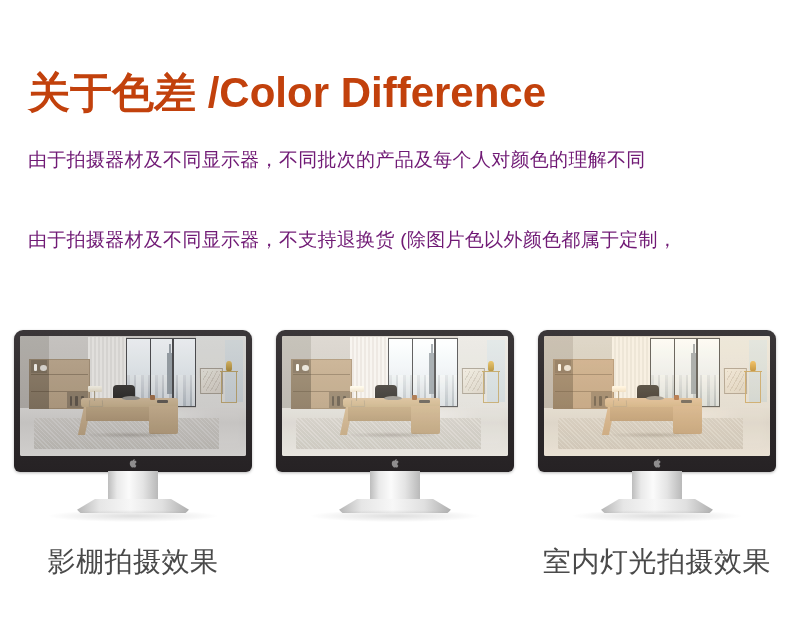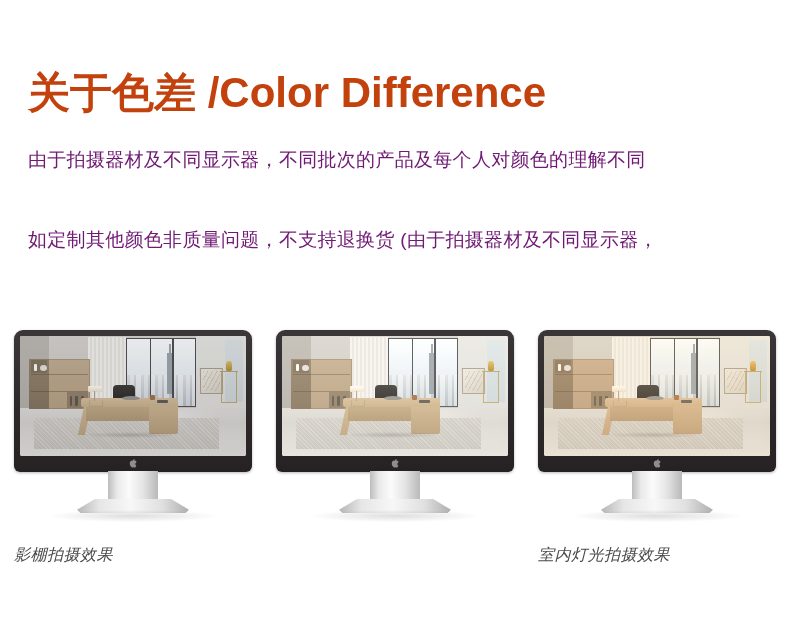--- a/index.html
+++ b/index.html
@@ -327,39 +327,38 @@
   .caption-row {
     position: absolute;
     left: 14px;
     top: 545px;
     width: 762px;
     display: flex;
     justify-content: space-between;
   }
   .caption {
     width: 238px;
-    text-align: left;
-    font-size: 16px;
+    text-align: center;
+    font-size: 28px;
     color: #4a4a4a;
     letter-spacing: 0.5px;
     line-height: 1.2;
-    font-style: italic;
   }
 </style>
 </head>
 <body>
 
 <div class="page-title">关于色差 /Color Difference</div>
 
 <div class="para-block para-1">
   <span class="para-line">由于拍摄器材及不同显示器，不同批次的产品及每个人对颜色的理解不同</span>
 </div>
 
 <div class="para-block para-2">
-  <span class="para-line">如定制其他颜色非质量问题，不支持退换货 (由于拍摄器材及不同显示器，</span>
+  <span class="para-line">由于拍摄器材及不同显示器，不支持退换货 (除图片色以外颜色都属于定制，</span>
 </div>
 
 <div class="monitor-row">
 
   <div class="monitor">
     <div class="bezel">
       <div class="screen studio">
         <div class="scene">
           <div class="s-wall-back"></div>
           <div class="s-wall-left"></div>

